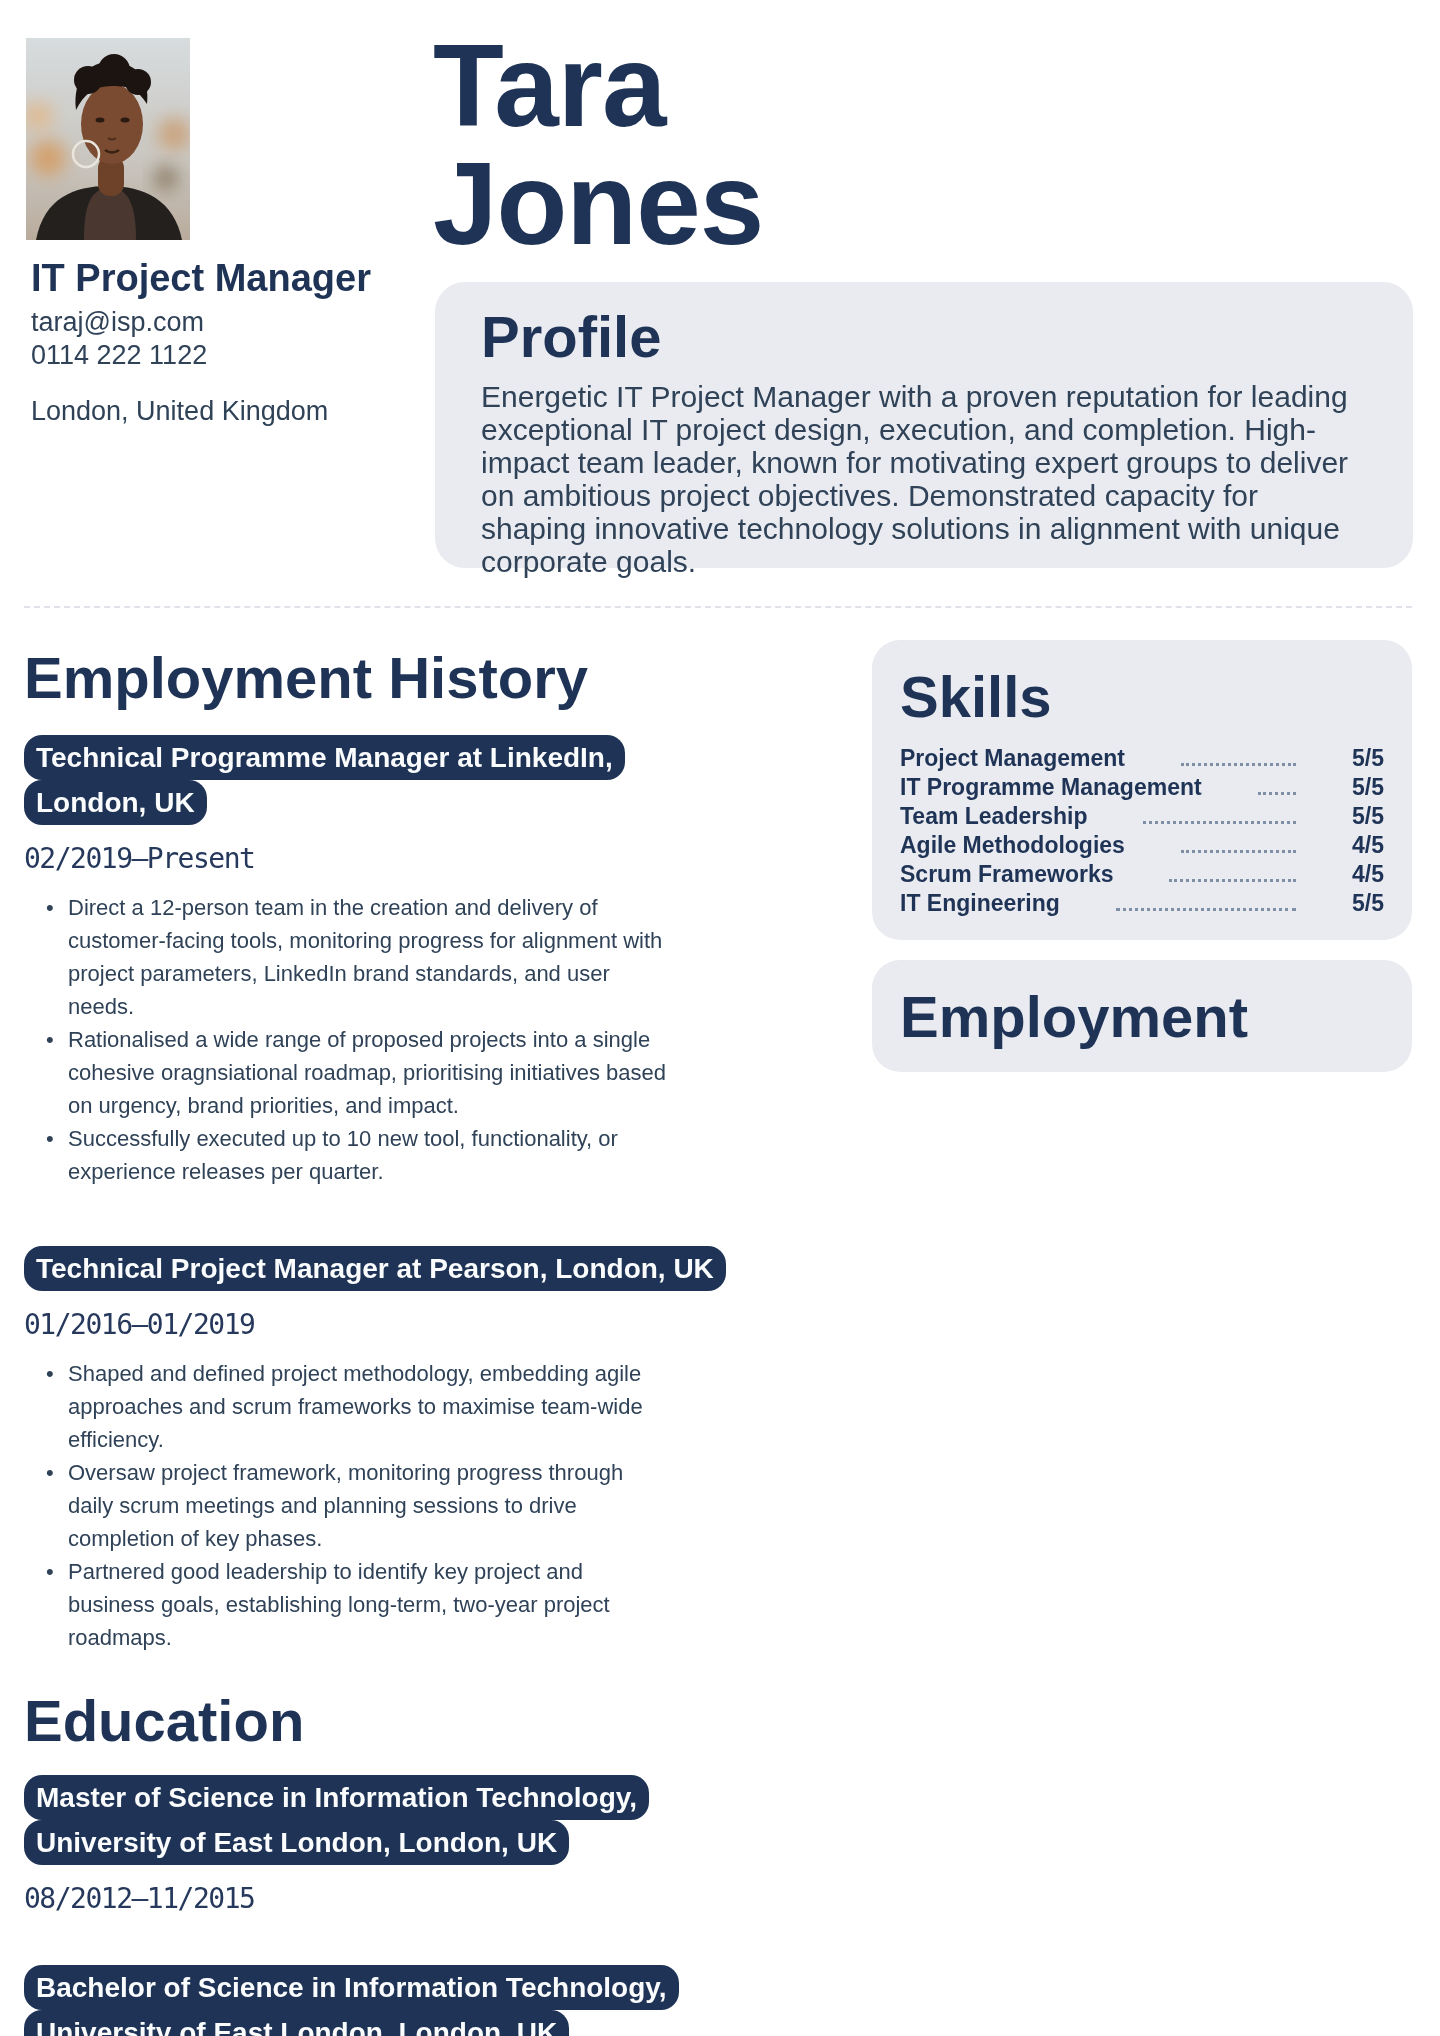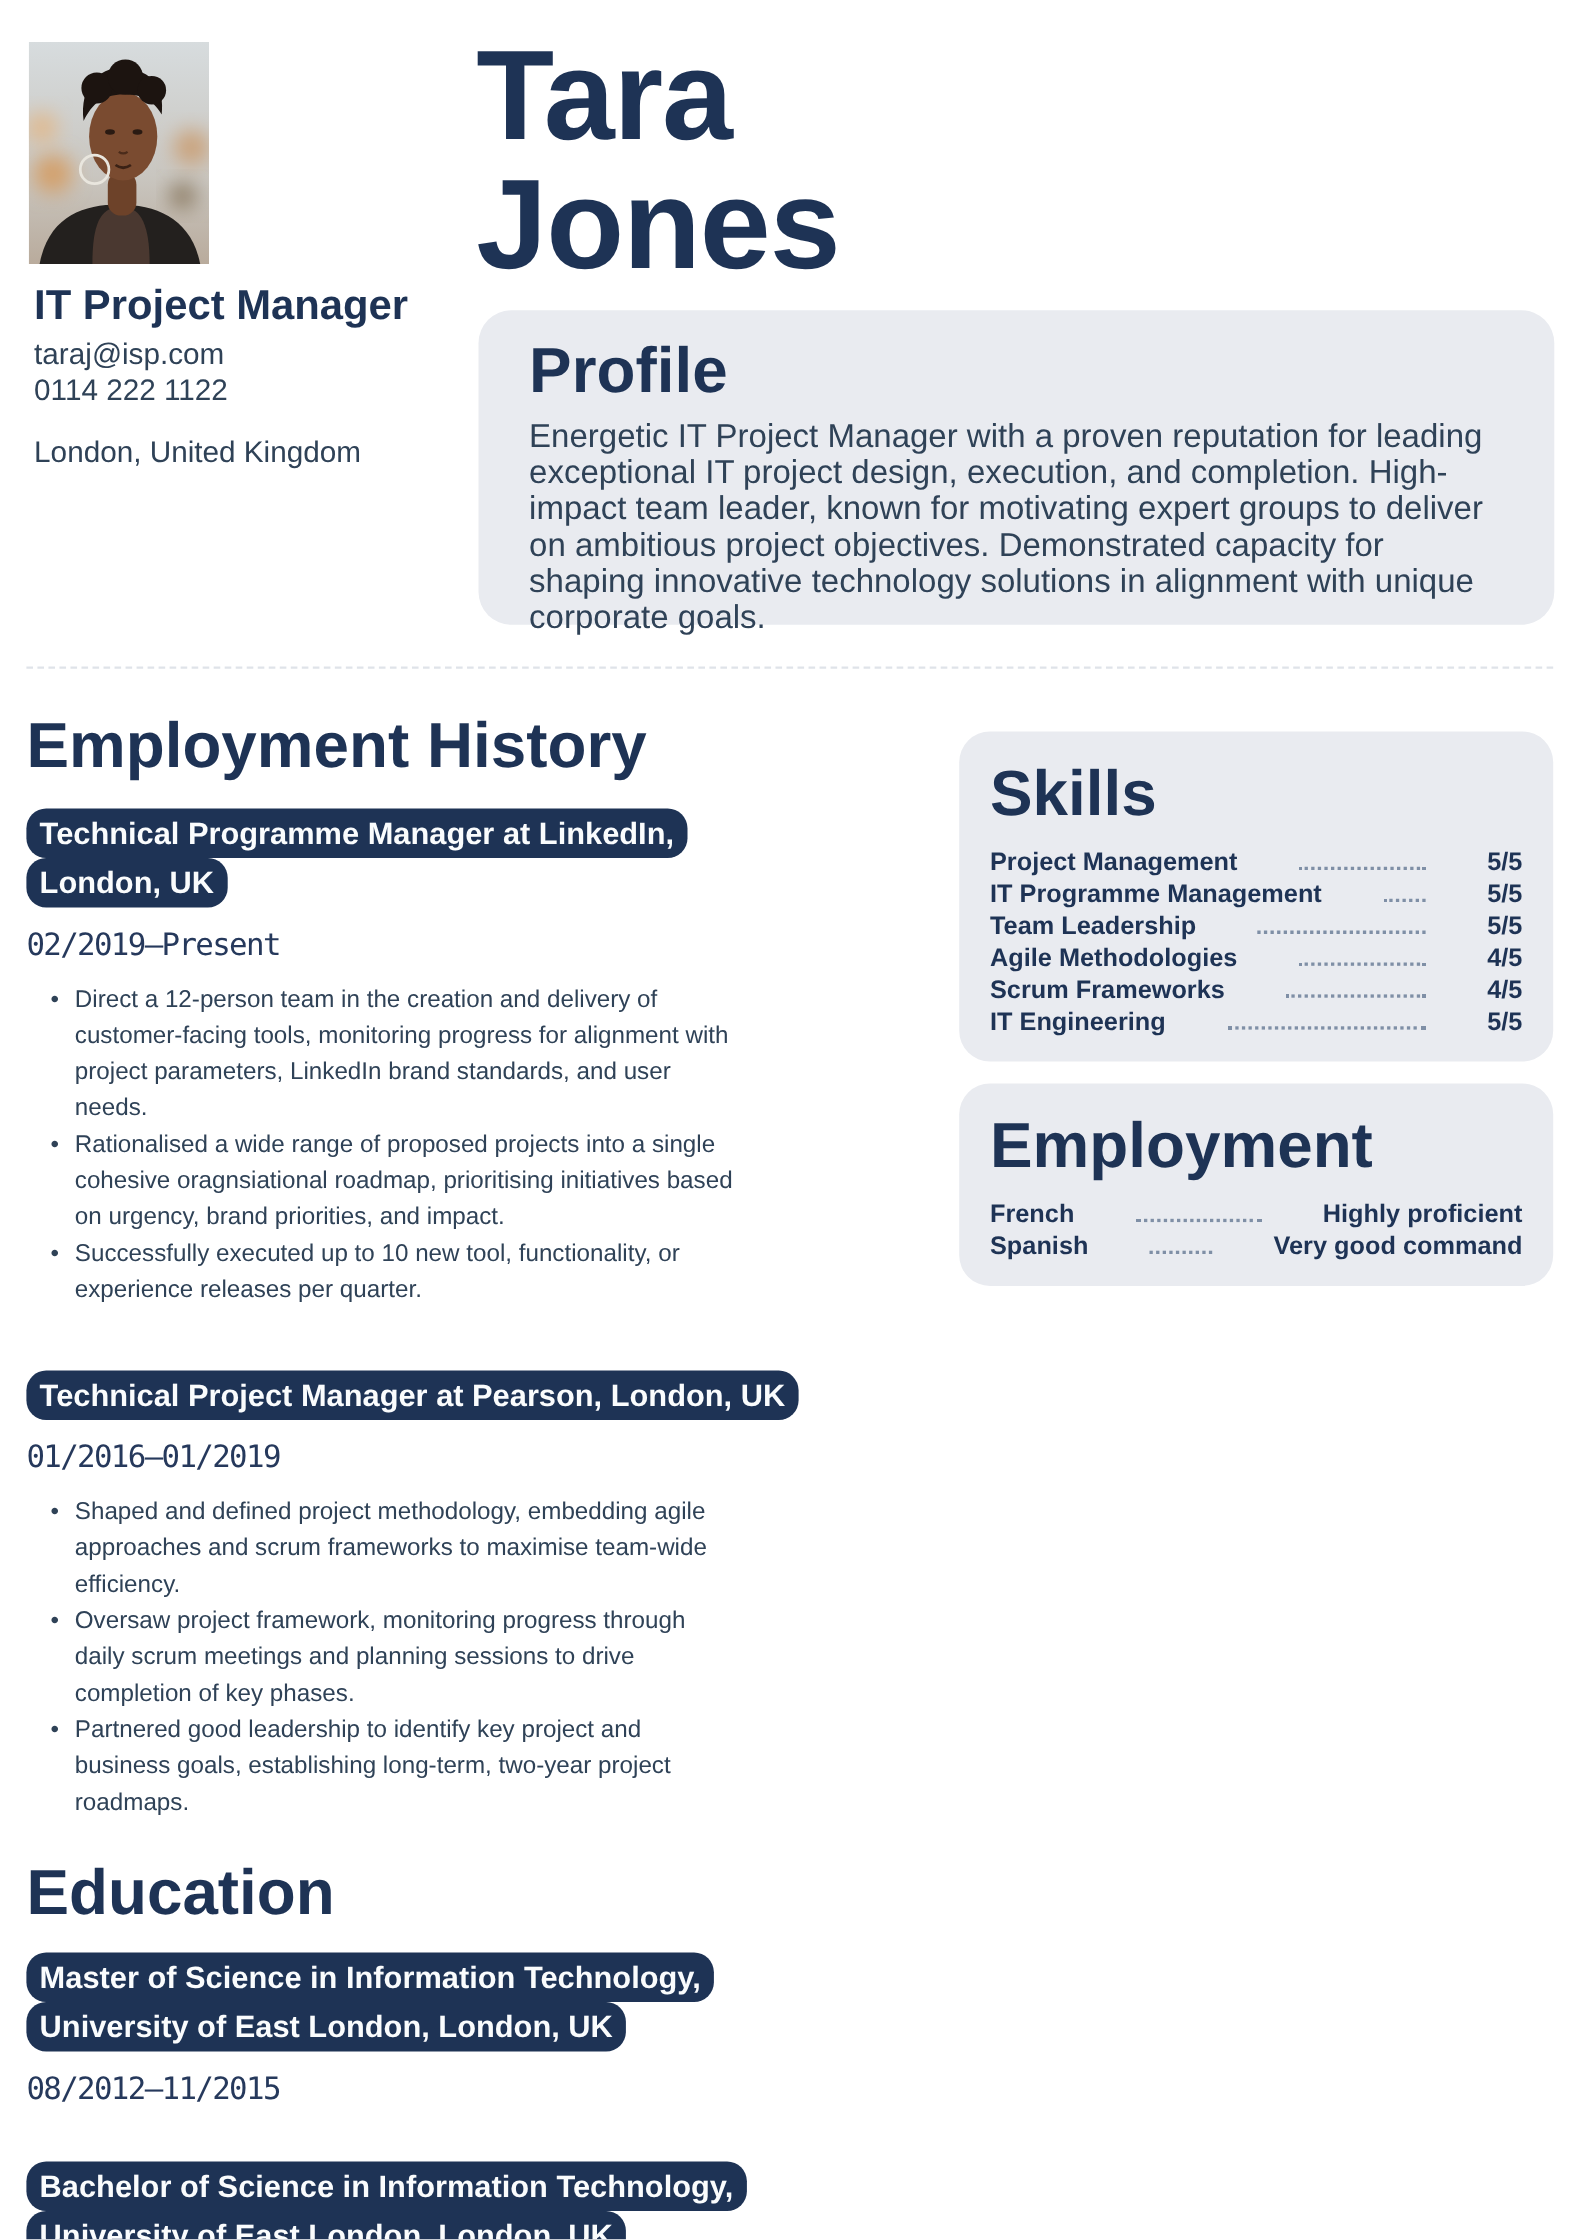--- a/index.html
+++ b/index.html
@@ -40,21 +40,21 @@
   .edu-entry{ margin-top:21px; }
   .edu-entry + .edu-entry{ margin-top:48px; }
 
   .hl-line{ display:table; background:var(--navy); color:var(--white); font-size:28px; font-weight:700; line-height:45px; padding:0 12px; white-space:nowrap;border-radius:18px; }
   .date{ margin-top:16px; font-family:"DejaVu Sans Mono", monospace; font-size:28px; letter-spacing:-1.5px; color:var(--mono); line-height:36px; }
 
   .bullets{ list-style:none; margin-top:14px; padding-left:44px; }
   .bullets li{ position:relative; font-size:22px; color:var(--body); line-height:33px; }
   .bullets li::before{ content:"\2022"; position:absolute; left:-22px; top:0; color:var(--body); }
 
-  .right-col{ position:absolute; left:872px; top:665px; width:540px; }
+  .right-col{ position:absolute; left:872px; top:640px; width:540px; }
   .side-box{ background:var(--graybox); border-radius:28px; padding:24px 28px 22px 28px; }
   .side-box + .side-box{ margin-top:20px; }
   .side-list{ margin-top:14px; }
   .side-row{ display:flex; align-items:baseline; font-size:23px; font-weight:700; color:var(--navy); line-height:29px;gap:48px; }
   .leader{ flex:1 1 auto; border-bottom:3px dotted var(--dots); margin:0 8px 6px 8px; min-width:20px; }
   .side-name{ white-space:nowrap; }
   .side-value{ white-space:nowrap; }
 </style>
 </head>
 <body>
@@ -200,28 +200,16 @@
         <div class="side-row">
           <span class="side-name">IT Engineering</span>
           <span class="leader"></span>
           <span class="side-value">5/5</span>
         </div>
       </div>
     </section>
 
     <section class="side-box">
       <h2 class="box-heading">Employment</h2>
-      <div class="side-list">
-        <div class="side-row">
-          <span class="side-name">French</span>
-          <span class="leader"></span>
-          <span class="side-value">Highly proficient</span>
-        </div>
-        <div class="side-row">
-          <span class="side-name">Spanish</span>
-          <span class="leader"></span>
-          <span class="side-value">Very good command</span>
-        </div>
-      </div>
     </section>
 
   </div>
 </div>
 
 </body></html>

